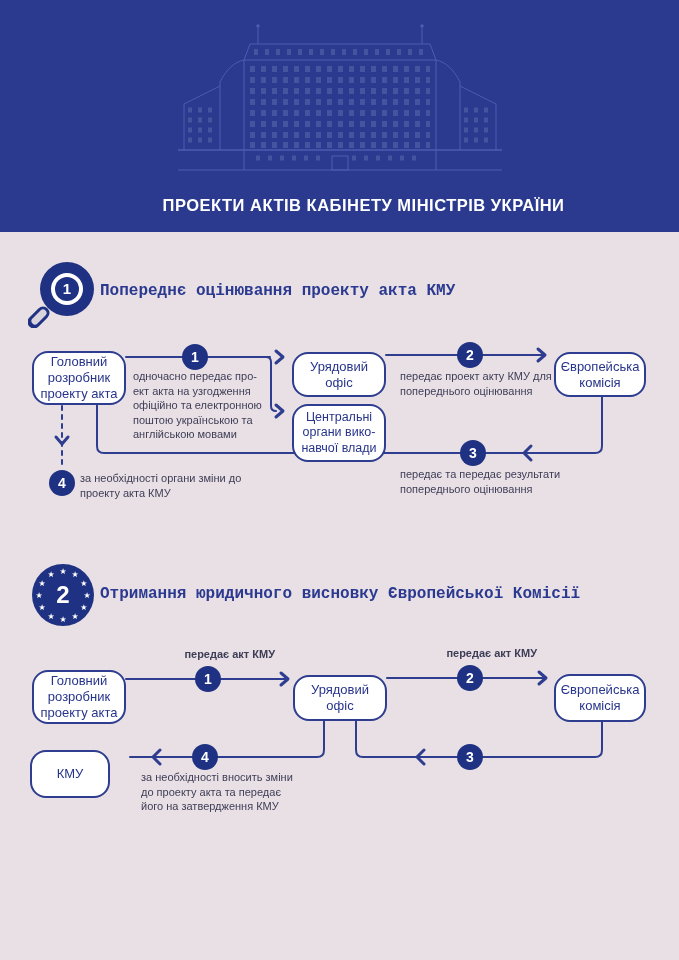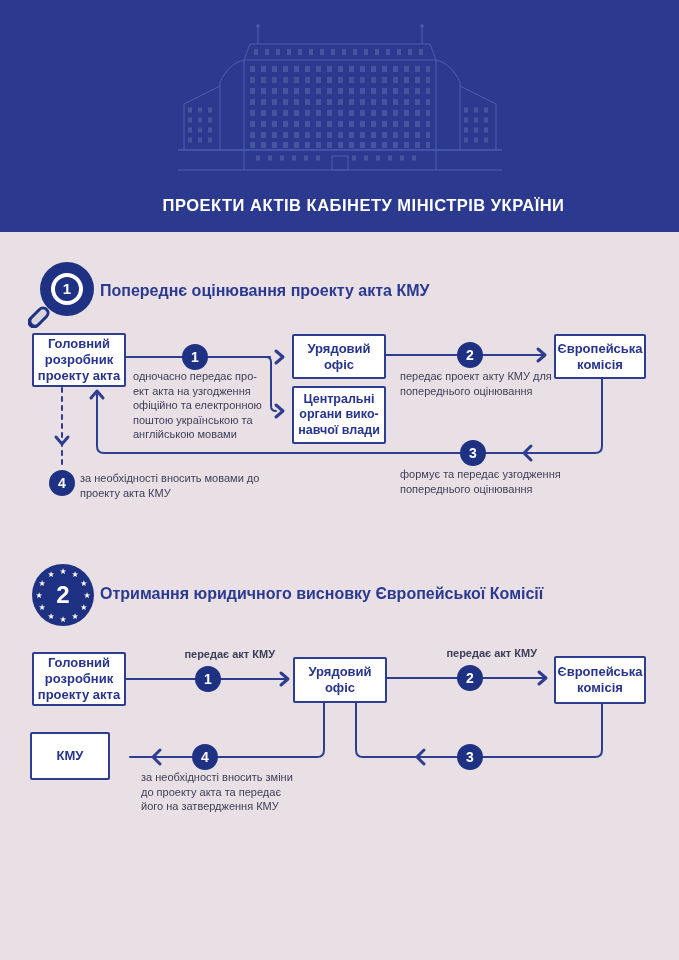--- a/index.html
+++ b/index.html
@@ -25,28 +25,28 @@
   }
 
   
   .connectors { position:absolute; left:0; top:0; width:679px; height:960px; pointer-events:none; }
   .cline { stroke:#2e3d8f; stroke-width:2; fill:none; stroke-linecap:round; stroke-linejoin:round; }
   .cdash { stroke-dasharray:4 5; }
   .chev  { stroke:#2e3d8f; stroke-width:3; fill:none; stroke-linecap:round; stroke-linejoin:round; }
 
   .section-title {
     position:absolute; color:#2b3990; font-weight:bold; font-size:16px;
-    line-height:20px; white-space:nowrap;
+    line-height:20px; white-space:nowrap;font-family:Liberation Mono, monospace;
   }
   .node {
     position:absolute; box-sizing:border-box;
-    background:#ffffff; border:2px solid #2e3d8f; border-radius:2px;
+    background:#ffffff; border:2px solid #2e3d8f; border-radius:16px;
     display:flex; align-items:center; justify-content:center;
-    text-align:center; color:#27348b; font-weight:bold; font-size:13px;
-    line-height:1.22; white-space:pre-line;
+    text-align:center; color:#27348b; font-weight:normal; font-size:13px;
+    line-height:1.22; white-space:pre-line;margin-top:18px;
   }
   .stepnum {
     position:absolute; width:26px; height:26px; border-radius:50%;
     background:#1f3182; color:#ffffff; font-weight:bold; font-size:14px;
     display:flex; align-items:center; justify-content:center;
   }
   .note {
     position:absolute; color:#3e3d57; font-size:11px; line-height:1.32;
     white-space:pre-line;
   }
@@ -143,23 +143,23 @@
   <div class="stepnum" style="left:460px; top:440px;">3</div>
   <div class="stepnum" style="left:49px; top:470px;">4</div>
 
   <div class="note" style="left:133px; top:369px;">одночасно передає про-
 ект акта на узгодження
 офіційно та електронною
 поштою українською та
 англійською мовами</div>
   <div class="note" style="left:400px; top:369px;">передає проект акту КМУ для
 попереднього оцінювання</div>
-  <div class="note" style="left:400px; top:467px;">формує та передає узгодження
+  <div class="note" style="left:400px; top:467px;">передає та передає результати
 попереднього оцінювання</div>
-  <div class="note" style="left:80px; top:471px;">за необхідності вносить мовами до
+  <div class="note" style="left:80px; top:471px;">за необхідності органи зміни до
 проекту акта КМУ</div>
 
   <svg style="position:absolute; left:30px; top:562px;" width="66" height="66" viewBox="0 0 66 66">
     <circle cx="33" cy="33" r="31" fill="#1f3182"></circle>
     <g fill="#ffffff" font-size="8" text-anchor="middle">
       <text x="33" y="12">★</text>
         <text x="45" y="15.2">★</text>
       <text x="53.8" y="24">★</text>
         <text x="57" y="36">★</text>
       <text x="53.8" y="48">★</text>

